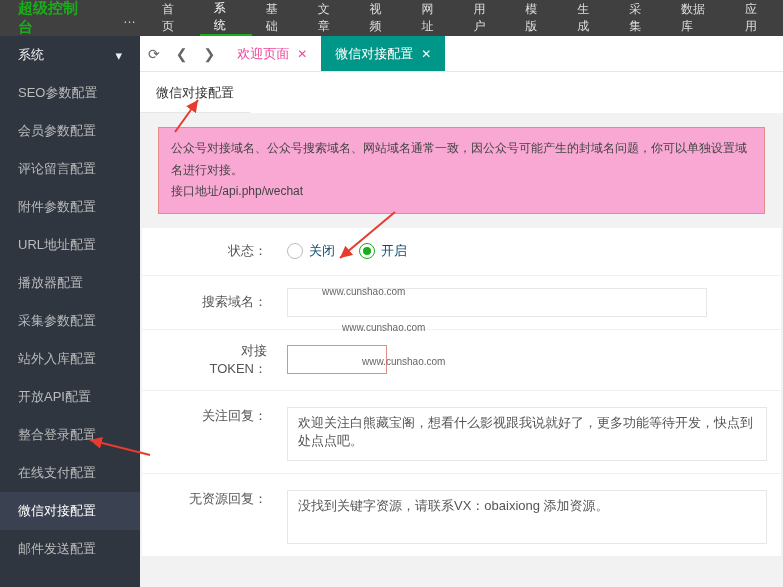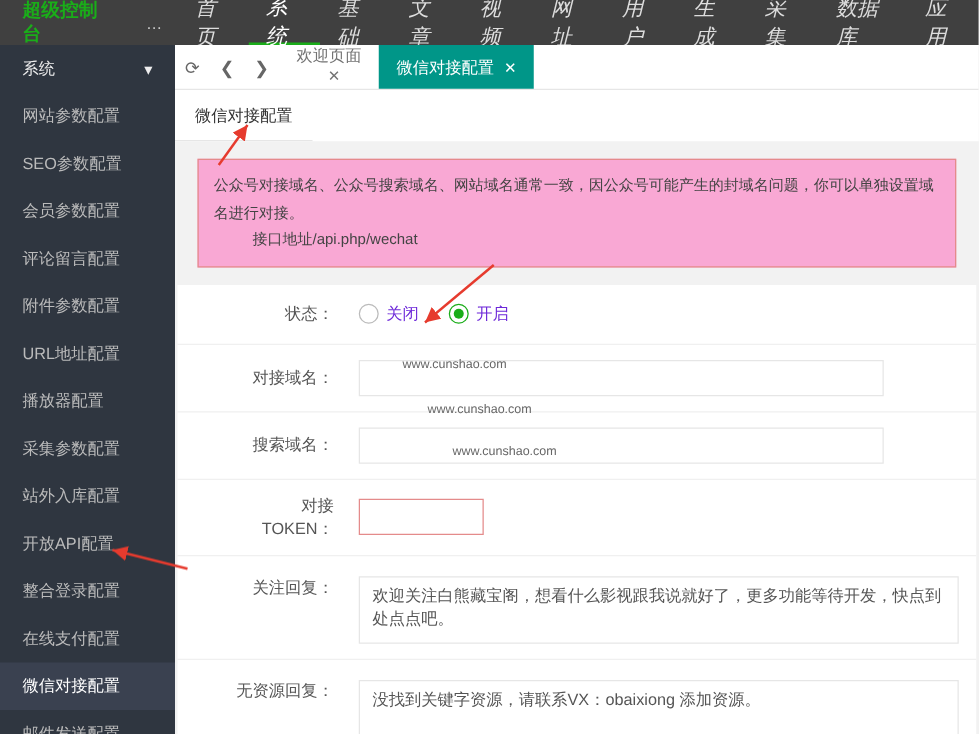--- a/index.html
+++ b/index.html
@@ -2,49 +2,49 @@
 <html><head>
   <meta charset="utf-8">
   <style>
     * { margin: 0; padding: 0; box-sizing: border-box; font-family: "Microsoft YaHei", Arial, sans-serif; }
     body { width: 783px; height: 587px; overflow: hidden; background: #f5f5f5; font-size: 13px; }
     
     .topbar { height: 36px; background: #404040; display: flex; align-items: center; color: #ccc; }
     .logo { color: #1aad19; font-size: 15px; font-weight: bold; padding: 0 18px; }
     .top-more { color: #ccc; padding: 0 12px; cursor: pointer; }
     .topnav { display: flex; height: 100%; }
-    .topnav-item { padding: 0 14px; display: flex; align-items: center; cursor: pointer; color: #ddd; font-size: 17px; font-style: italic; }
+    .topnav-item { padding: 0 14px; display: flex; align-items: center; cursor: pointer; color: #ddd; font-size: 12px; }
     .topnav-item.active { color: #fff; border-bottom: 2px solid #1aad19; }
     
     .container { display: flex; height: calc(100% - 36px); }
     .sidebar { width: 140px; background: #2f3640; color: #bbb; overflow-y: auto; }
     .sidebar-header { padding: 10px 18px; color: #eee; font-size: 13px; display: flex; justify-content: space-between; align-items: center; }
     .sidebar-item { padding: 10px 18px; cursor: pointer; font-size: 13px; }
     .sidebar-item.active { color: #fff; background: #3a4150; }
     
     .main { flex: 1; background: #f2f2f2; display: flex; flex-direction: column; overflow: hidden; }
     .tabbar { height: 36px; background: #fff; display: flex; align-items: center; border-bottom: 1px solid #e6e6e6; }
     .tab-icon { padding: 0 8px; color: #666; cursor: pointer; font-size: 14px; }
     .tab { display: flex; align-items: center; padding: 0 14px; height: 100%; cursor: pointer; font-size: 13px; }
-    .tab.home { color: #737373; flex-direction: column; }
+    .tab.home { color: #ec4899; }
     .tab.active { background: #009688; color: #fff; }
     .tab-close { margin-left: 8px; font-size: 12px; }
     
     .content { flex: 1; overflow-y: auto; padding: 0; }
     .panel-tab { background: #fff; border-bottom: 1px solid #e6e6e6; padding: 10px 16px; font-size: 13px; color: #333; display: inline-block; border-top: 2px solid #fff; }
     .panel-tab-wrap { background: #fff; padding: 0; margin: 0; }
     
     .notice { margin: 14px 18px; border: 1px solid #e48b8b; padding: 10px 12px; font-size: 12px; color: #444; line-height: 1.8; background: #f9a8d4; position: relative; }
-    .notice-line2 { font-family: Arial; margin-left: 31px; }
+    .notice-line2 { font-family: Arial; }
     
     .form { background: #fff; margin: 0 2px; }
     .form-row { display: flex; align-items: center; border-bottom: 1px solid #f0f0f0; padding: 12px 0; min-height: 48px; font-size: 13px; }
     .form-label { width: 90px; text-align: right; color: #555; padding-right: 12px; flex-shrink: 0; margin-left: 47px; }
     .form-control { flex: 1; display: flex; align-items: center; gap: 24px; padding-left: 8px; }
-    .radio-item { display: flex; align-items: center; gap: 6px; cursor: pointer; color: #6d28d9; }
+    .radio-item { display: flex; align-items: center; gap: 6px; cursor: pointer; color: #0c4a6e; }
     .radio { width: 16px; height: 16px; border: 1px solid #bbb; border-radius: 50%; display: inline-flex; align-items: center; justify-content: center; }
     .radio.checked { border-color: #1aad19; }
     .radio.checked::after { content: ''; width: 8px; height: 8px; background: #1aad19; border-radius: 50%; }
     .text-input { border: 1px solid #e6e6e6; padding: 6px 10px; width: 420px; font-size: 13px; color: #555; }
     .text-input-red { border: 1px solid #e48b8b; padding: 6px 10px; width: 100px; font-size: 13px; color: #555; }
     .watermark { position: absolute; color: #666; font-size: 10px; pointer-events: none; font-family: Arial; }
     
     .arrow-red { position: absolute; pointer-events: none; z-index: 100; }
   </style>
 </head>
@@ -54,34 +54,34 @@
   <div class="logo">超级控制台</div>
   <div class="top-more">…</div>
   <div class="topnav">
     <div class="topnav-item">首页</div>
     <div class="topnav-item active">系统</div>
     <div class="topnav-item">基础</div>
     <div class="topnav-item">文章</div>
     <div class="topnav-item">视频</div>
     <div class="topnav-item">网址</div>
     <div class="topnav-item">用户</div>
+    <div class="topnav-item">模版</div>
     <div class="topnav-item">生成</div>
     <div class="topnav-item">采集</div>
     <div class="topnav-item">数据库</div>
     <div class="topnav-item">应用</div>
   </div>
 </div>
 
 <div class="container">
   <div class="sidebar">
     <div class="sidebar-header">
       <span>系统</span>
       <span>▾</span>
     </div>
-    <div class="sidebar-item">网站参数配置</div>
     <div class="sidebar-item">SEO参数配置</div>
     <div class="sidebar-item">会员参数配置</div>
     <div class="sidebar-item">评论留言配置</div>
     <div class="sidebar-item">附件参数配置</div>
     <div class="sidebar-item">URL地址配置</div>
     <div class="sidebar-item">播放器配置</div>
     <div class="sidebar-item">采集参数配置</div>
     <div class="sidebar-item">站外入库配置</div>
     <div class="sidebar-item">开放API配置</div>
     <div class="sidebar-item">整合登录配置</div>
@@ -124,26 +124,20 @@
               <span class="radio"></span>
               <span>关闭</span>
             </label>
             <label class="radio-item">
               <span class="radio checked"></span>
               <span>开启</span>
             </label>
           </div>
         </div>
 
-        <div class="form-row">
-          <div class="form-label">对接域名：</div>
-          <div class="form-control">
-            <input class="text-input" value="" style="">
-          </div>
-        </div>
 
         <div class="form-row">
           <div class="form-label">搜索域名：</div>
           <div class="form-control">
             <input class="text-input" value="" style="">
           </div>
         </div>
 
         <div class="form-row">
           <div class="form-label">对接TOKEN：</div>

